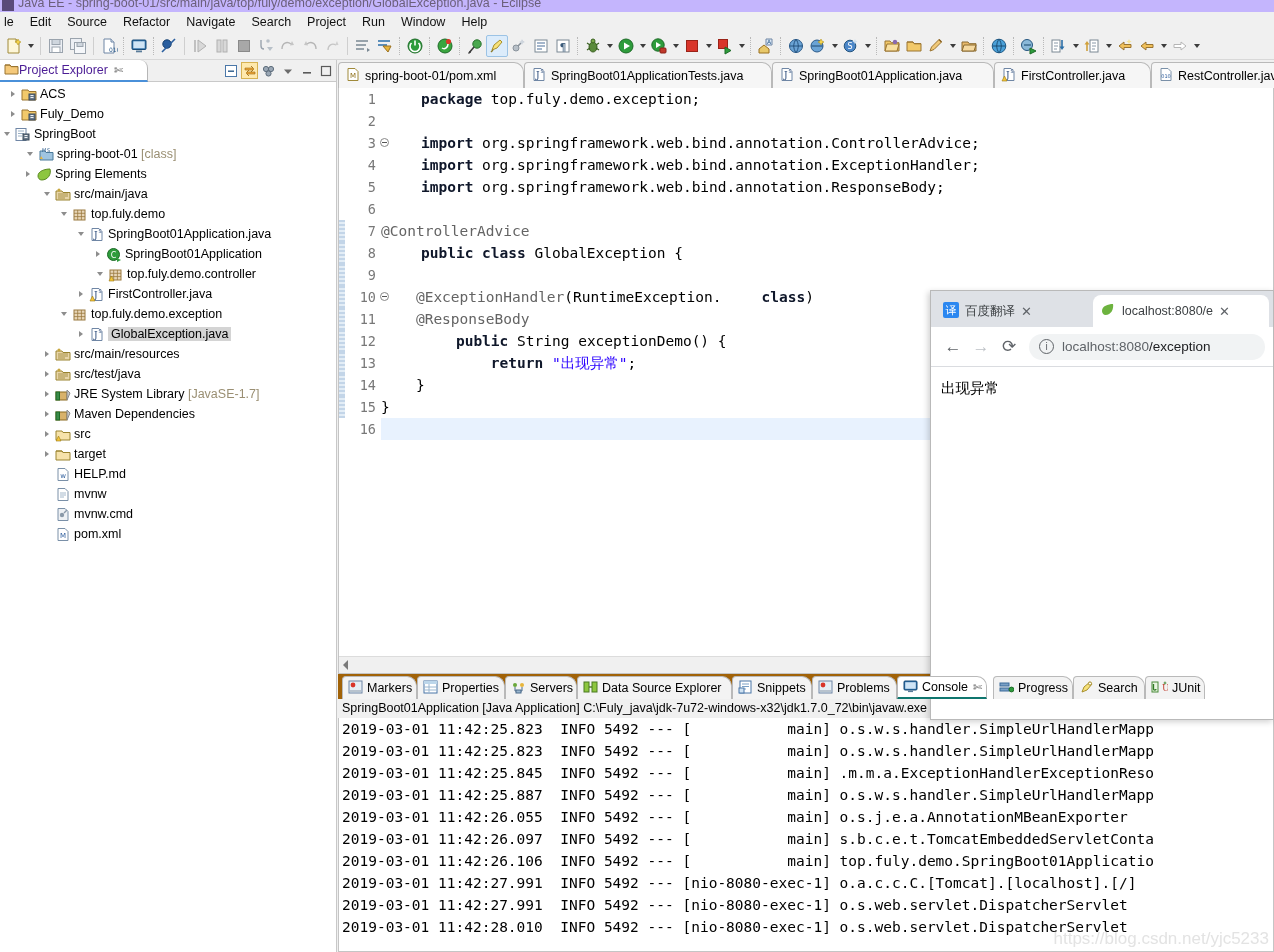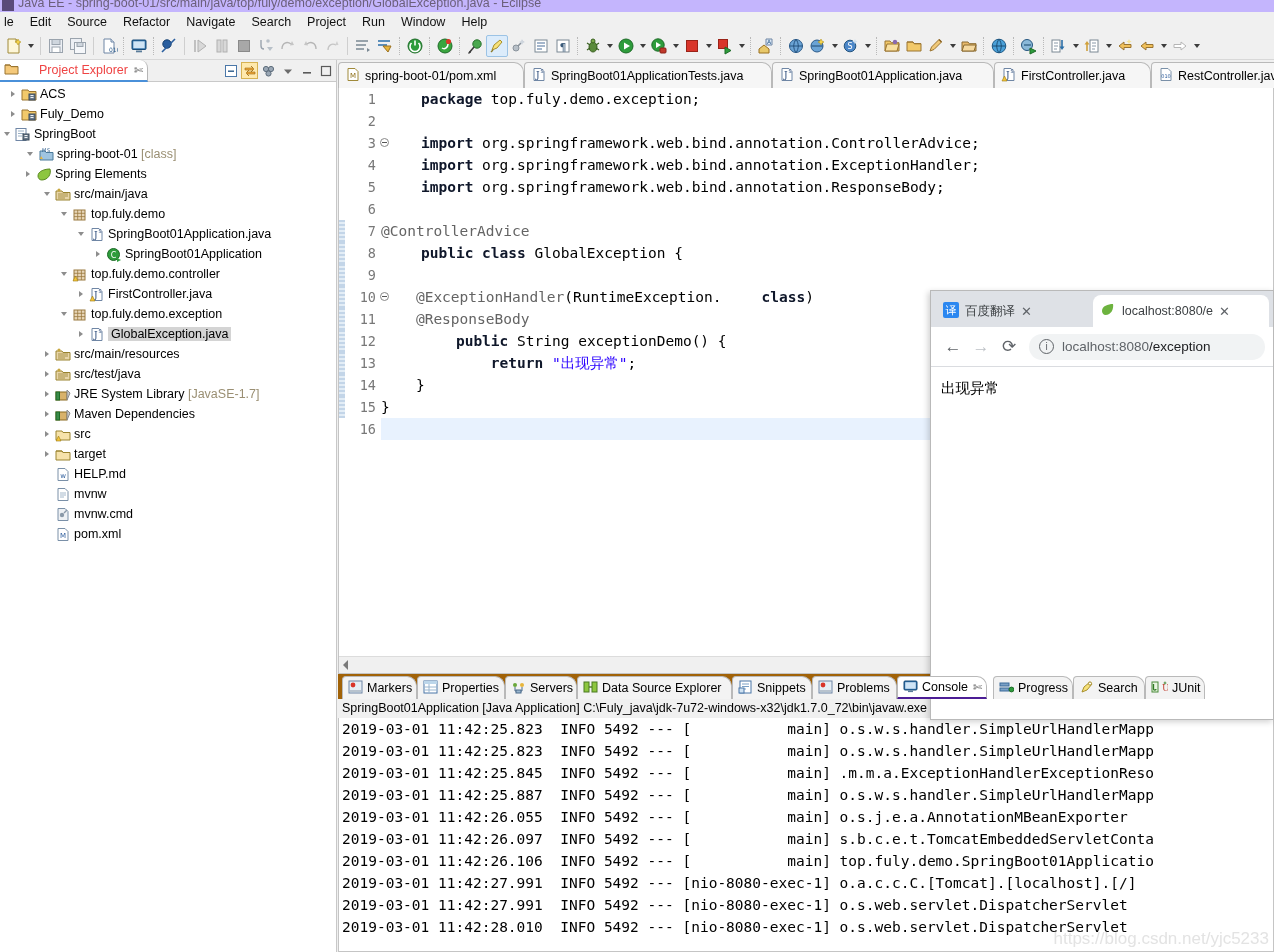--- a/index.html
+++ b/index.html
@@ -58,21 +58,21 @@
   .pex-tabrow{
     height:22px; background:#f0f0f0; position:relative;
     border-bottom:1px solid #c9c9c9;
   }
   .pex-tab{
     position:absolute;left:0;top:0;height:22px;background:#fff;
     border-right:1px solid #b6b6b6;border-bottom:2px solid #4a90d9;
     display:flex;align-items:center;padding:0 6px 0 4px;
     border-top-right-radius:8px;
   }
-  .pex-tab .lbl{font-size:12.5px;color:#ef4444;margin-left:20px;white-space:nowrap;}
+  .pex-tab .lbl{font-size:12.5px;color:#4c1d95;margin-left:0;white-space:nowrap;}
   .pex-tab .xm{margin-left:6px;color:#555;font-size:11px;}
   .pex-tools{position:absolute;right:2px;top:2px;display:flex;align-items:center;gap:2px;}
   .pbtn{width:17px;height:17px;display:flex;align-items:center;justify-content:center;}
   .pbtn.act{background:#ffe9ad;border:1px solid #d6b253;}
   .tree{position:absolute;left:0;top:22px;right:0;bottom:0;overflow:hidden;padding-top:2px;}
   .row{height:20px;display:flex;align-items:center;white-space:nowrap;font-size:12.5px;}
   .row .tw{width:14px;height:14px;display:flex;align-items:center;justify-content:center;flex:0 0 auto;}
   .row .tw i{display:block;width:0;height:0;}
   .row .tw.closed i{border-left:4px solid #8d8d8d;border-top:3.5px solid transparent;border-bottom:3.5px solid transparent;}
   .row .tw.open i{border-top:4px solid #8d8d8d;border-left:3.5px solid transparent;border-right:3.5px solid transparent;}
@@ -135,21 +135,21 @@
   .omni .url .g{color:#5f6368;}
   .br-page{position:absolute;left:0;top:76px;right:0;bottom:0;background:#fff;padding:12px 10px;}
   .br-page .txt{font-size:14.5px;color:#000;}
 
   
   .bottom{position:absolute;left:338px;top:614px;right:0;bottom:0;background:#a16207;}
   .btabs{height:25px;position:relative;overflow:hidden;}
   .btab{position:absolute;top:2px;height:23px;display:flex;align-items:center;padding:0 7px 0 5px;
         background:#f3f3f3;border:1px solid #b9b9b9;border-bottom:none;
         border-top-left-radius:4px;border-top-right-radius:10px;white-space:nowrap;}
-  .btab.active{background:#fff;border-bottom:2px solid #4c1d95;}
+  .btab.active{background:#fff;border-bottom:2px solid #0f766e;}
   .btab .lbl{margin-left:4px;font-size:12.5px;}
   .btab .xm{margin-left:5px;font-size:11px;color:#555;}
   .cheader{position:absolute;left:0;top:25px;right:0;height:19px;background:#f0f0f0;
            font-size:12.5px;padding-left:4px;white-space:nowrap;overflow:hidden;line-height:19px;}
   .cbody{position:absolute;left:0;top:44px;right:0;bottom:0;background:#fff;overflow:hidden;
          border:1px solid #c5c5c5;border-top:none;}
   .logline{height:22px;line-height:22px;font-family:"DejaVu Sans Mono",monospace;font-size:14.5px;
            white-space:pre;padding-left:3px;}
   .wm{position:absolute;right:4px;bottom:2px;font-size:17px;color:#e3e3e3;
       font-family:"Liberation Sans",sans-serif;pointer-events:none;}
@@ -637,21 +637,21 @@
           </span>
           <span class="ic">
             <svg width="16" height="15" viewBox="0 0 16 15">
               <circle cx="7.5" cy="7.5" r="6" fill="#2e9c3c" stroke="#1d6b27"></circle>
               <text x="7.5" y="11" font-size="8" fill="#fff" text-anchor="middle" font-family="DejaVu Sans, sans-serif">C</text>
               <path d="M11 11l4 2-4 2z" fill="#2e9c3c"></path>
             </svg>
           </span>
           <span class="tx">SpringBoot01Application</span>
         </div>
-        <div class="row" style="padding-left: 57px;">
+        <div class="row" style="padding-left: 57px; margin-left: 36px;">
           <span class="tw open">
             <i></i>
           </span>
           <span class="ic">
             <svg width="16" height="15" viewBox="0 0 16 15">
               <rect x="2" y="3" width="11" height="10" fill="#e8d6b8" stroke="#9a7a40"></rect>
               <path d="M2 6.3h11M2 9.6h11M5.7 3v10M9.4 3v10" stroke="#9a7a40" stroke-width=".8"></path>
               <path d="M1 14l2.5-5 2.5 5z" fill="#f5c53a" stroke="#9a7a10" stroke-width=".6"></path>
             </svg>
           </span>

